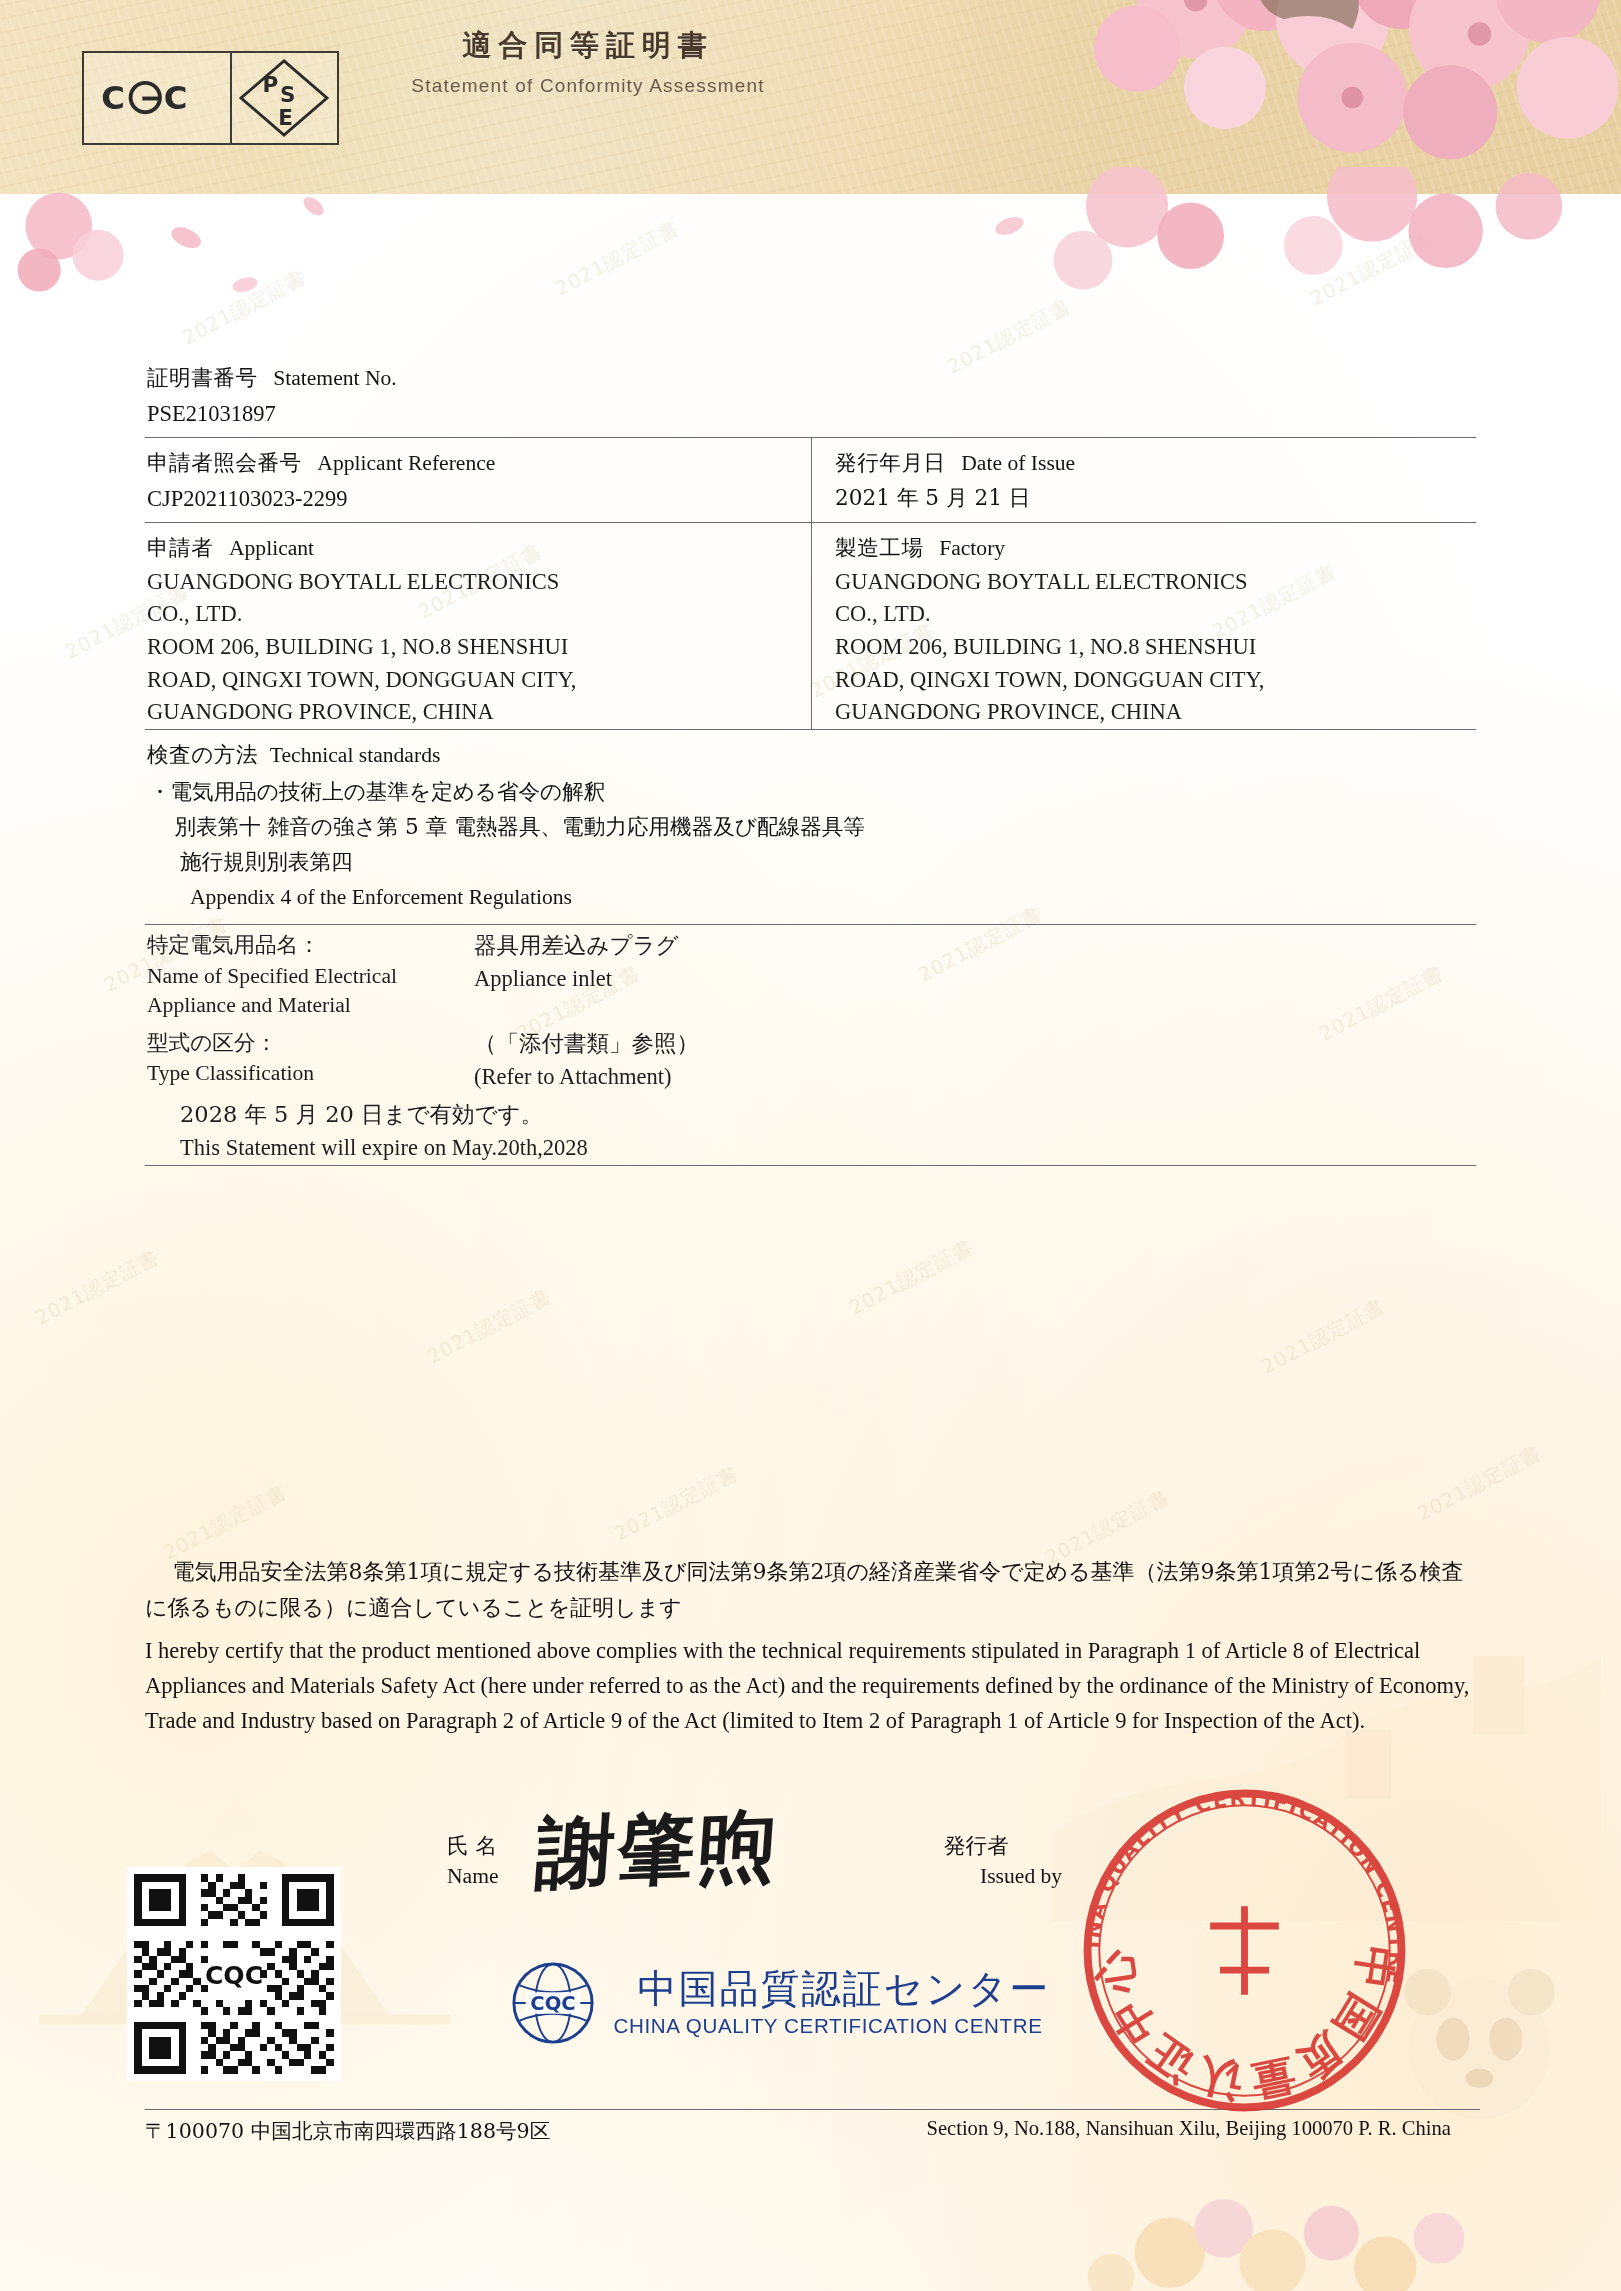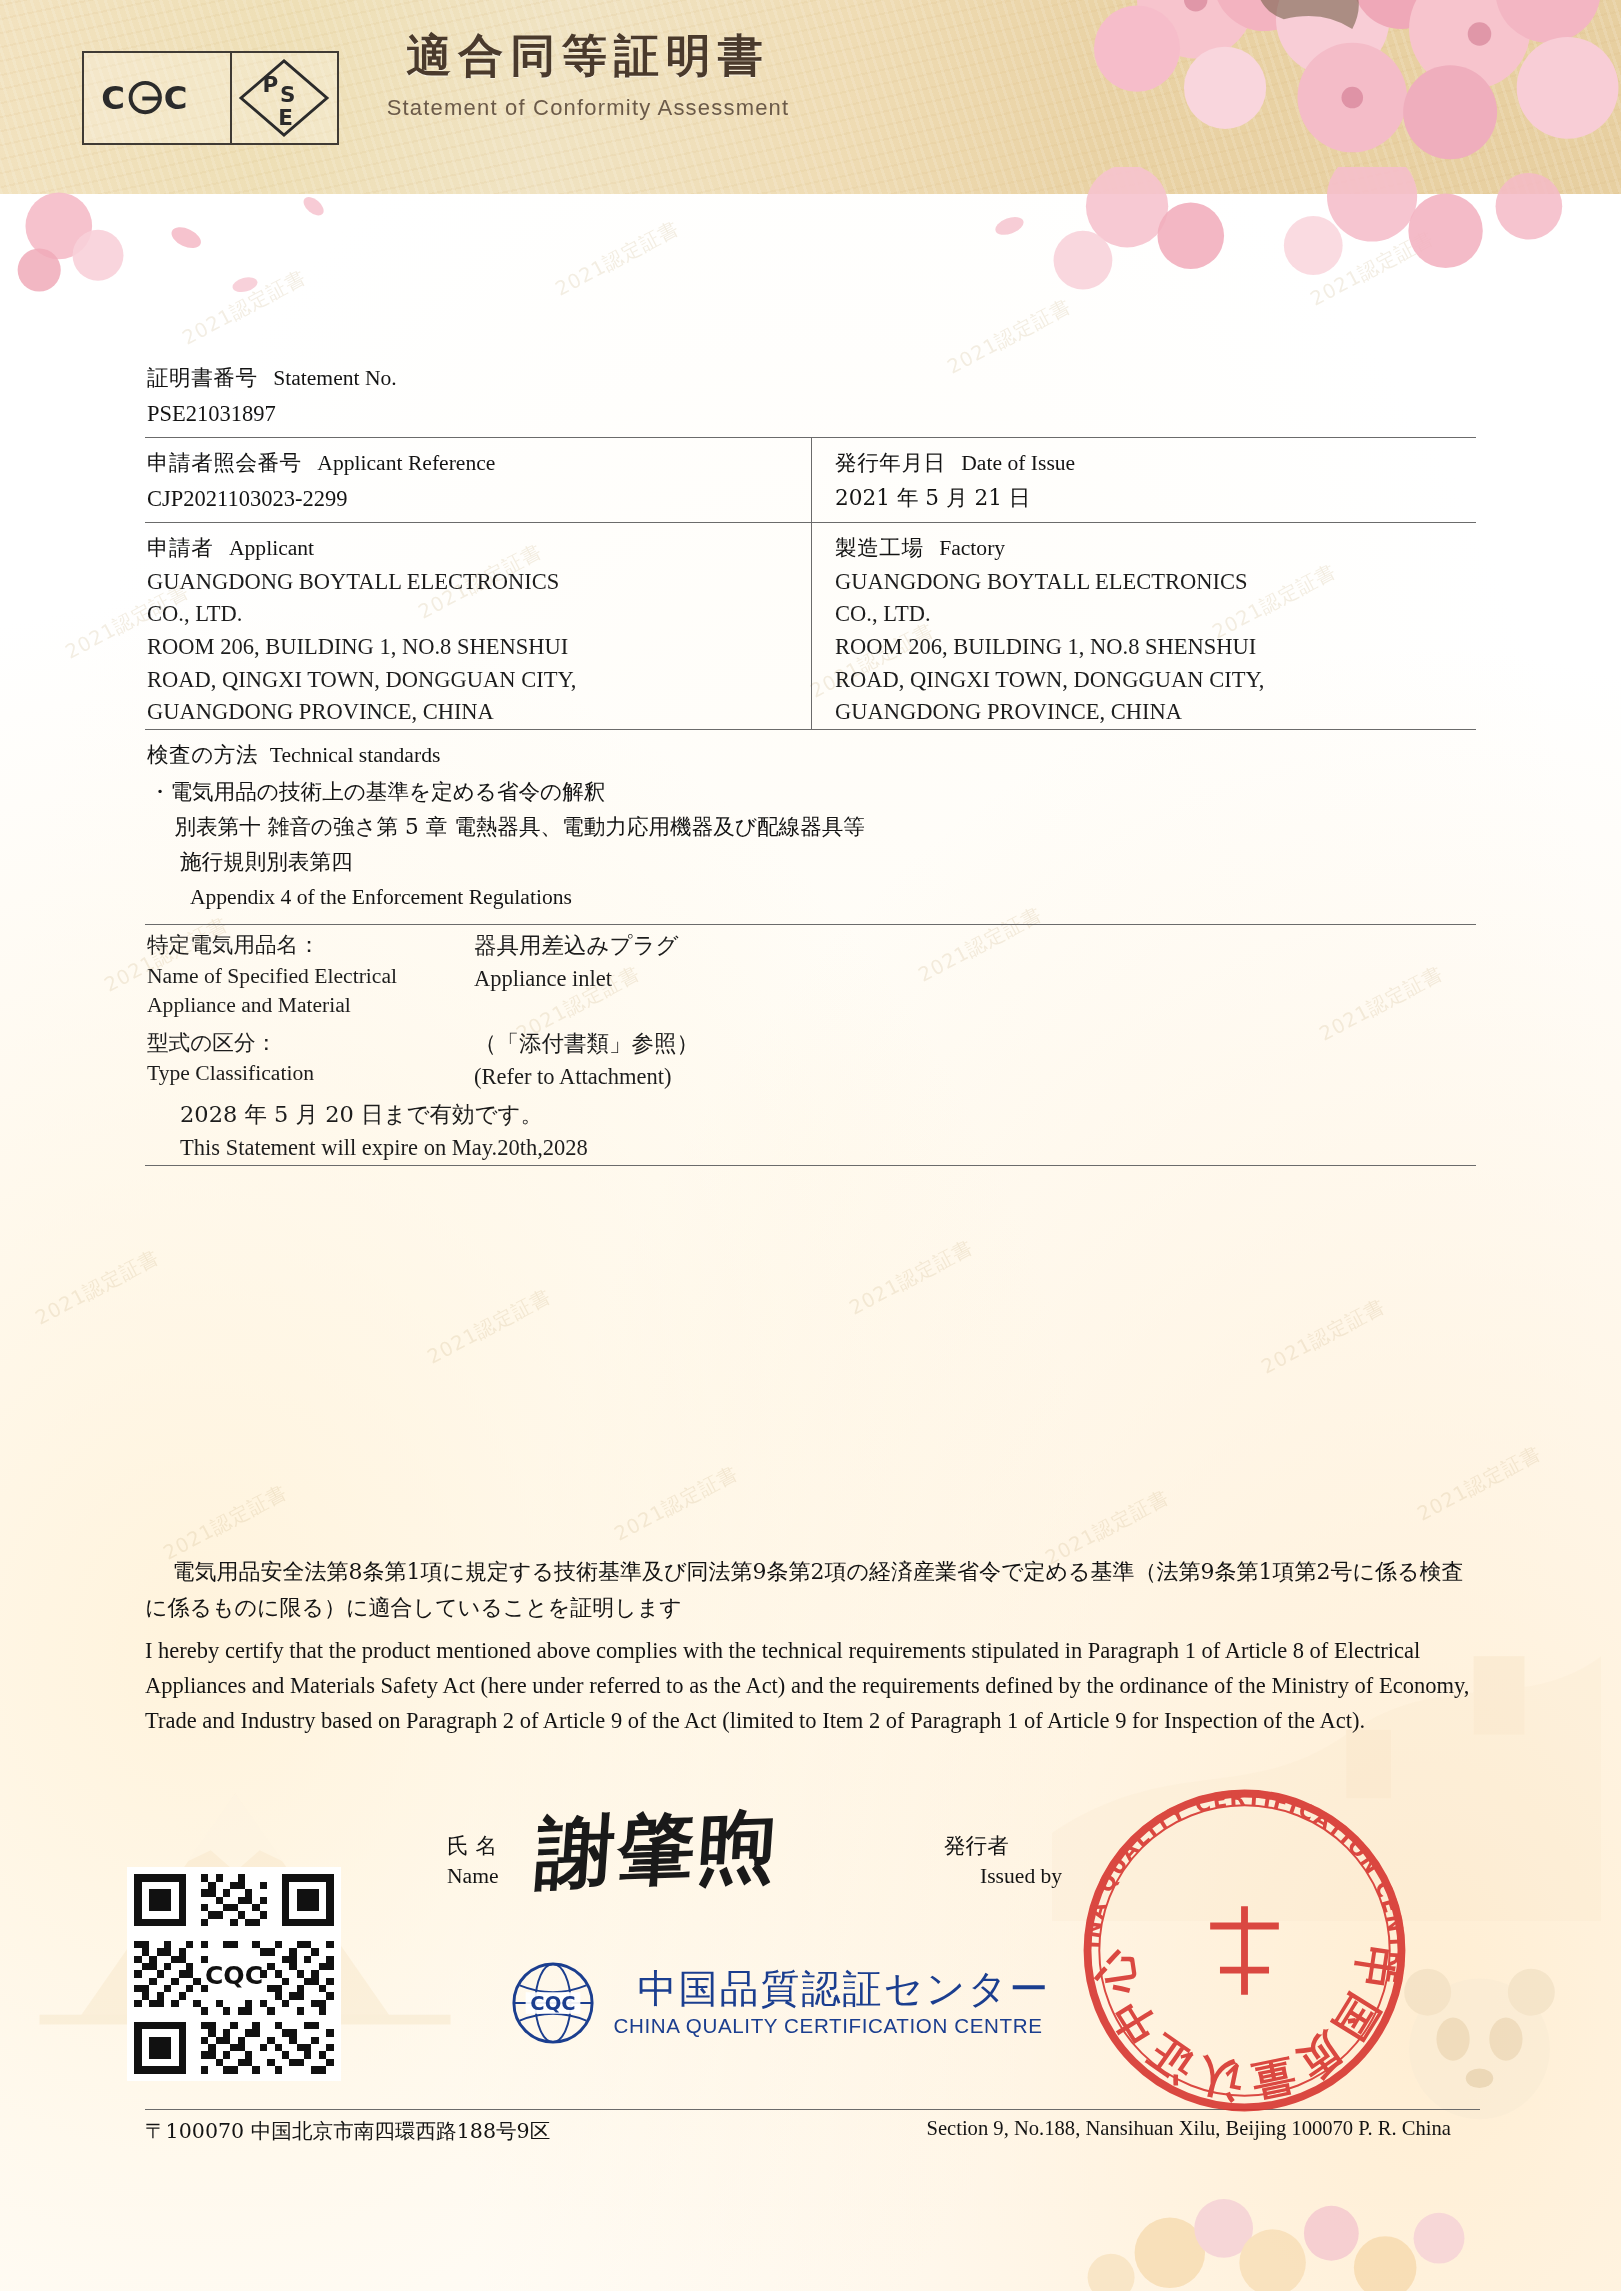--- a/index.html
+++ b/index.html
@@ -65,30 +65,30 @@
   }
   .header-title-wrap {
     position: absolute;
     left: 0; top: 25.5px;
     width: 1176px;
     text-align: center;
     z-index: 4;
   }
   .header-title-ja {
     font-family: "DejaVu Serif", serif;
-    font-size: 45px;
+    font-size: 29px;
     font-weight: 700;
     letter-spacing: 6.9px;
     color: #4a3a2c;
     text-shadow: 0 1px 0 rgba(255,255,255,.55);
   }
   .header-title-en {
     margin-top: 9.8px;
     font-family: "Liberation Sans", sans-serif;
-    font-size: 22px;
+    font-size: 19px;
     letter-spacing: 1.2px;
     color: #6b5a49;
   }
 
   
   .logo-box {
     position: absolute;
     left: 82px; top: 51px;
     width: 253px; height: 90px;
     border: 2px solid #3f3a34;

